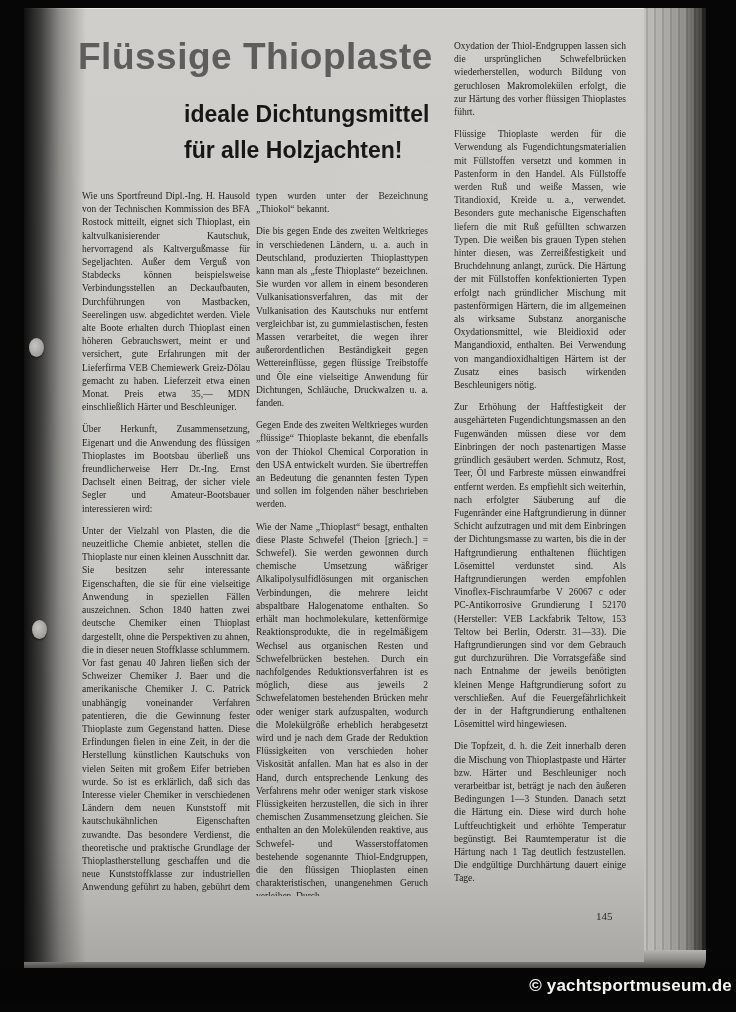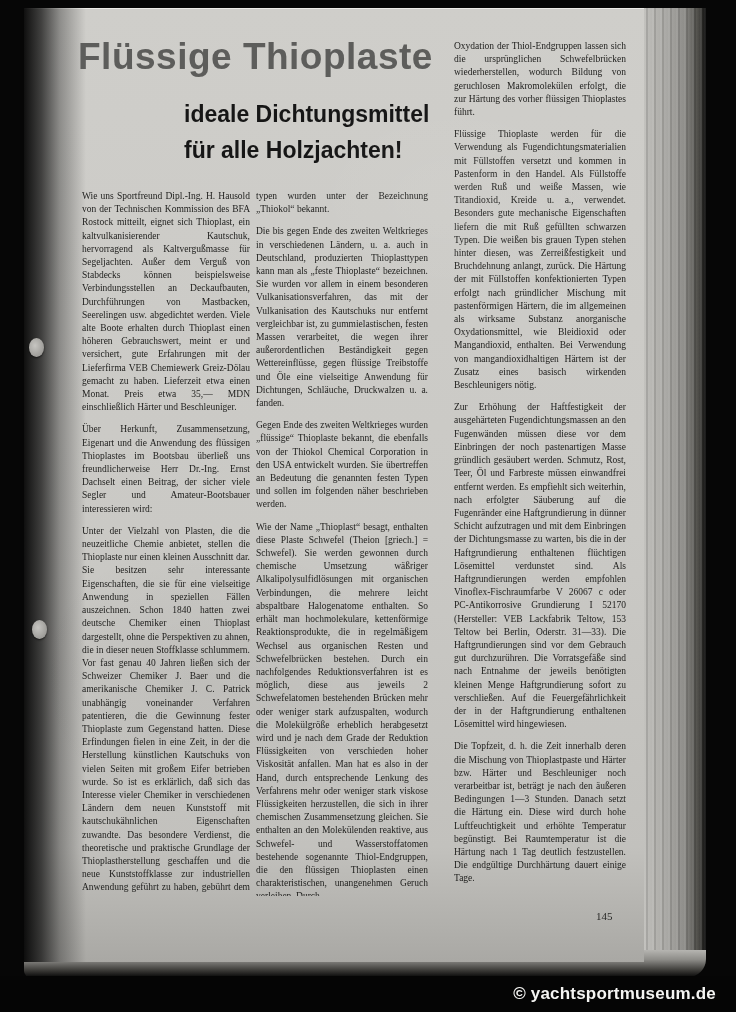--- a/index.html
+++ b/index.html
@@ -117,27 +117,27 @@
   .page-number {
     position: absolute;
     left: 572px; top: 902px;
     font-size: 11px;
     color: #2a2a28;
   }
 
   
   .footer-bar {
     position: absolute;
-    left: 0; bottom: 0;
+    left: 0; bottom: 8px;
     width: 736px; height: 36px;
     background: #050505;
     display: flex;
     align-items: center;
     justify-content: flex-end;
-    padding-right: 20px;
+    padding-right: 4px;
     box-sizing: border-box;
   }
   .watermark {
     font-family: "Liberation Sans", sans-serif;
     font-weight: bold;
     font-size: 17px;
     color: #f4f4f2;
     letter-spacing: 0.2px;
     white-space: nowrap;
   }

